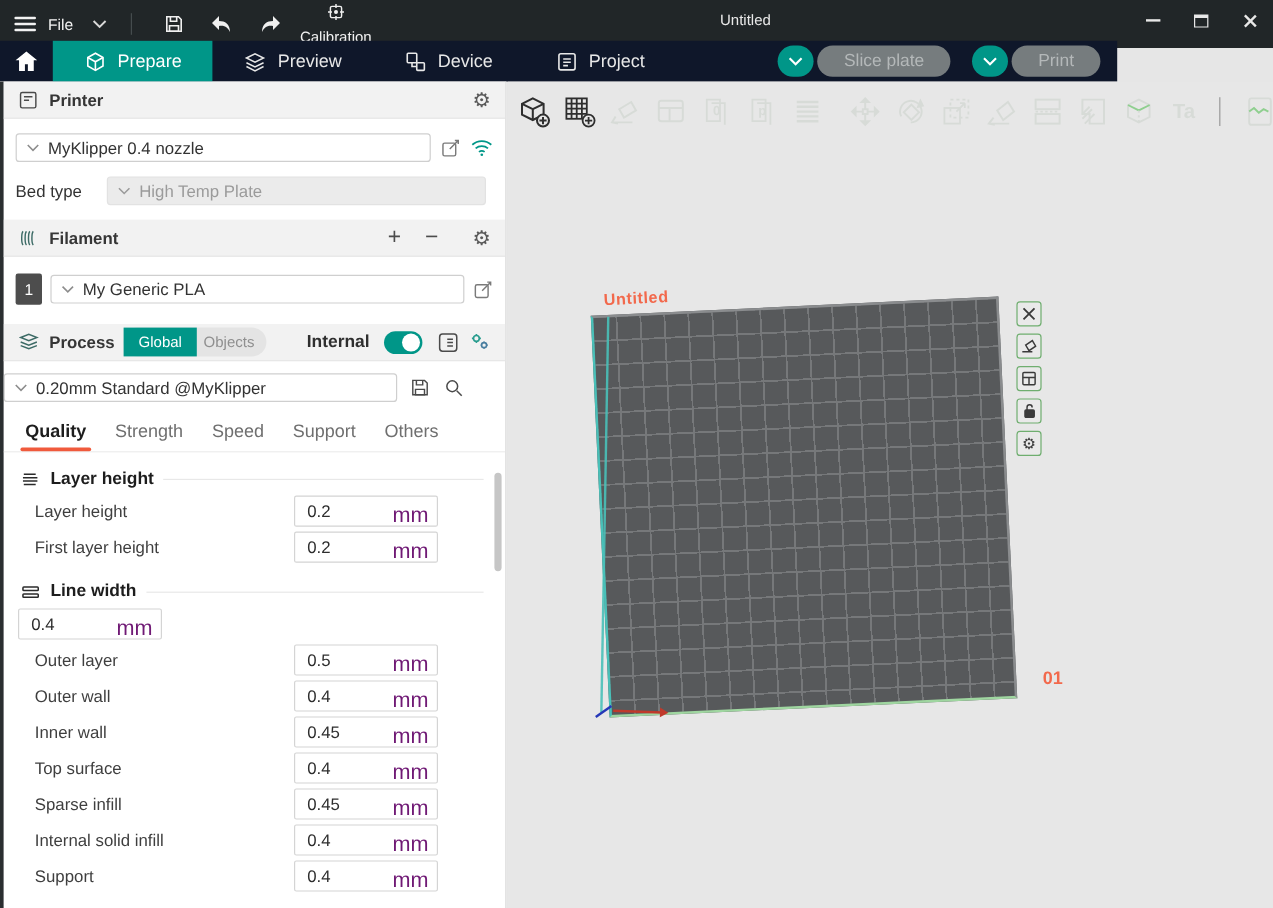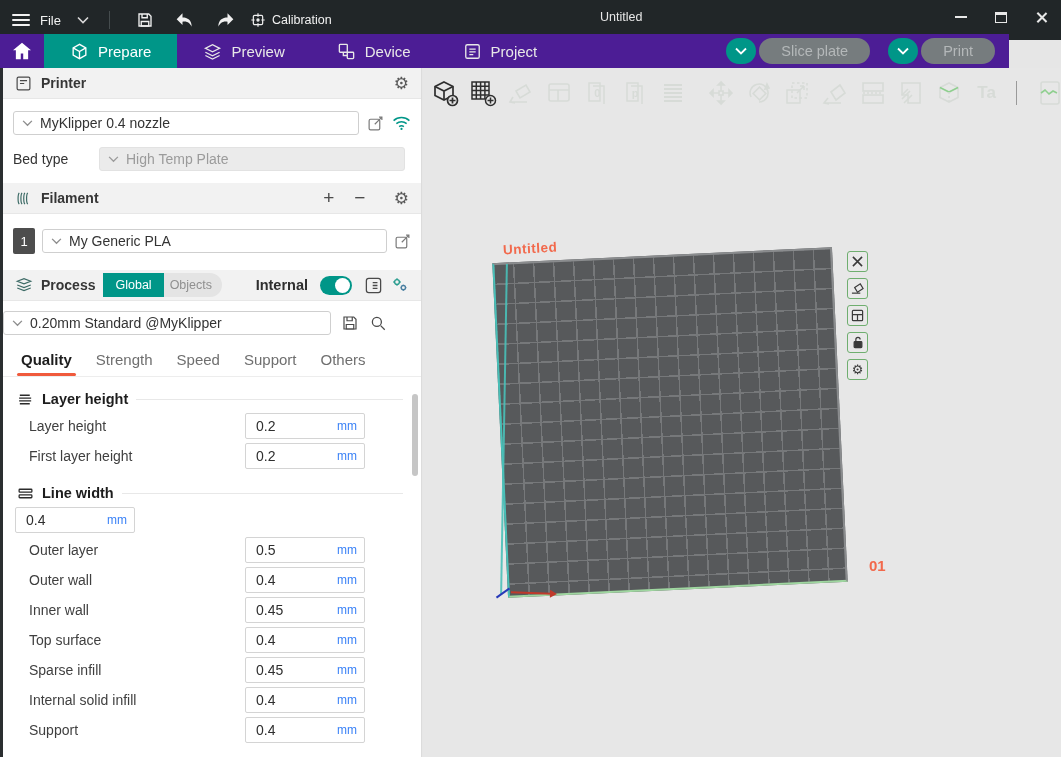--- a/index.html
+++ b/index.html
@@ -9,33 +9,33 @@
   
   .titlebar { position:absolute; left:0; top:0; width:1061px; height:40px;
     background:#212628; display:flex; align-items:center; color:#f2f2f2; }
   .tb-left { display:flex; align-items:center; gap:10px; padding-left:12px; }
   .hamburger { width:18px; height:12px; display:flex; flex-direction:column; justify-content:space-between; cursor:pointer; }
   .hamburger span { display:block; height:2px; background:#f2f2f2; border-radius:1px; }
   .tb-file { font-size:13px; }
   .tb-chev { margin-left:6px; }
   .tb-sep { width:1px; height:18px; background:#454c4e; margin:0 10px; }
   .tb-btn { width:30px; height:26px; display:flex; align-items:center; justify-content:center; cursor:pointer; }
-  .tb-calib { display:flex; align-items:center; gap:6px; font-size:12.5px; cursor:pointer; }
+  .tb-calib { display:flex; align-items:center; gap:6px; font-size:12.5px; cursor:pointer;flex-direction:column; }
   .tb-title { position:absolute; left:600px; top:0; height:34px; display:flex; align-items:center; font-size:12.5px; color:#e8e8e8; }
   .win-controls { position:absolute; right:0; top:0; height:34px; display:flex; }
   .win-btn { width:40px; height:34px; display:flex; align-items:center; justify-content:center; cursor:pointer; }
   .ic-min { width:12px; height:2px; background:#e8e8e8; }
   .ic-max { width:12px; height:11px; border:1.5px solid #e8e8e8; border-top-width:3px; }
   .ic-close { position:relative; width:13px; height:13px; }
   .ic-close:before,.ic-close:after { content:""; position:absolute; left:6px; top:0; width:1.7px; height:13px; background:#e8e8e8; }
   .ic-close:before { transform:rotate(45deg);} .ic-close:after { transform:rotate(-45deg);}
 
   
-  .tabbar { position:absolute; left:0; top:34px; width:1009px; height:34px;
-    background:#4c1d95; display:flex; align-items:stretch; color:#e8e8e8; }
+  .tabbar { position:absolute; left:0; top:34px; width:931px; height:34px;
+    background:#0f172a; display:flex; align-items:stretch; color:#e8e8e8; }
   .home-btn { width:44px; display:flex; align-items:center; justify-content:center; cursor:pointer; }
   .main-tab { display:flex; align-items:center; gap:9px; padding:0 26px; font-size:15px; cursor:pointer; }
   .main-tab.active { background:#009688; color:#fff; }
   .tabbar-right { position:absolute; right:14px; top:4px; height:26px; display:flex; gap:18px; }
   .act-group { display:flex; }
   .act-chev { width:30px; height:26px; background:#009688; border-radius:13px; display:flex; align-items:center; justify-content:center; cursor:pointer; }
   .act-pill { height:26px; border-radius:13px; background:#767c7e; color:#b4b8b9; display:flex; align-items:center; justify-content:center; font-size:14.5px; margin-left:3px; padding:0 22px; cursor:pointer; }
 
   
   .sidebar { position:absolute; left:0; top:68px; width:422px; height:689px; background:#fff;
@@ -46,21 +46,21 @@
   .gear { font-size:17px; color:#5a5a5a; cursor:pointer; line-height:1; }
   .pm-btn { font-size:19px; color:#4c4c4c; width:22px; text-align:center; cursor:pointer; }
 
   .row-pad { padding:12px 10px 4px 10px; }
   .dd { position:relative; height:24px; border:1px solid #cfcfcf; border-radius:3px; background:#fff;
     display:flex; align-items:center; gap:7px; padding:0 8px; font-size:14px; color:#333; cursor:pointer; }
   .dd .chev { color:#8d8d8d; }
   .dd.disabled { background:#ebebeb; border-color:#e2e2e2; color:#9b9b9b; }
   .printer-row { display:flex; align-items:center; gap:8px; }
   .printer-row .dd { flex:1; }
-  .bed-row { display:flex; align-items:center; gap:10px; padding:8px 16px 12px 10px; }
+  .bed-row { display:flex; align-items:center; padding:8px 16px 12px 10px; }
   .bed-label { font-size:14px; color:#333; width:76px; }
   .bed-row .dd { flex:1; }
 
   .fil-row { display:flex; align-items:center; gap:7px; padding:14px 10px 16px 10px; }
   .fil-badge { width:22px; height:26px; background:#4d4d4d; color:#fff; font-size:13px;
     display:flex; align-items:center; justify-content:center; border-radius:2px; }
   .fil-row .dd { flex:1; }
 
   .proc-head { gap:8px;align-items:center; }
   .seg-pill { display:flex; align-items:center; background:#e4e4e4; border-radius:13px; height:24px; padding-right:10px; cursor:pointer; }
@@ -81,21 +81,21 @@
 
   .settings { position:relative; padding:8px 0 0 12px; }
   .grp { display:flex; align-items:center; gap:8px; margin:6px 0 4px 2px; }
   .grp-title { font-size:14.5px; font-weight:700; color:#1d1d1d; white-space:nowrap; }
   .grp-line { flex:1; height:1px; background:#e8e8e8; margin-right:18px; }
   .set-row { display:flex; align-items:center; height:30px; }
   .set-label { font-size:14px; color:#3f3f3f; padding-left:14px; flex:1; }
   .val-box { position:relative; width:120px; height:26px; border:1px solid #d4d4d4; border-radius:2px; margin-right:56px; background:#fff; }
   .val-box input { position:absolute; left:0; top:0; width:80px; height:24px; border:0; outline:0; padding-left:10px;
     font-size:14px; color:#2e2e2e; font-family:"Liberation Sans", sans-serif; background:transparent; }
-  .unit { position:absolute; right:7px; top:5px; font-size:12px; color:#3b82f6; }
+  .unit { position:absolute; right:7px; top:5px; font-size:18px; color:#701a75; }
   .sb-scroll { position:absolute; right:3px; top:17px; width:6px; height:82px; background:#c6c6c6; border-radius:3px; }
 
   
   .viewport { position:absolute; left:423px; top:68px; width:638px; height:689px; background:#e7e7e7; overflow:hidden; }
   .vp-toolbar { display:flex; align-items:center; gap:9px; padding:8px 0 0 8px; height:42px; }
   .t-icon { width:30px; height:30px; display:flex; align-items:center; justify-content:center; cursor:pointer; color:#2e2e2e; position:relative; }
   .t-icon.dis { color:#d7dbd7; cursor:default; }
   .t-glyph { position:absolute; font-size:11px; font-weight:700; }
   .t-sep { width:1px; height:24px; background:#9a9a9a; margin:0 6px; }
   .ta-glyph { font-size:17px; font-weight:700; color:#d7dbd7; }

